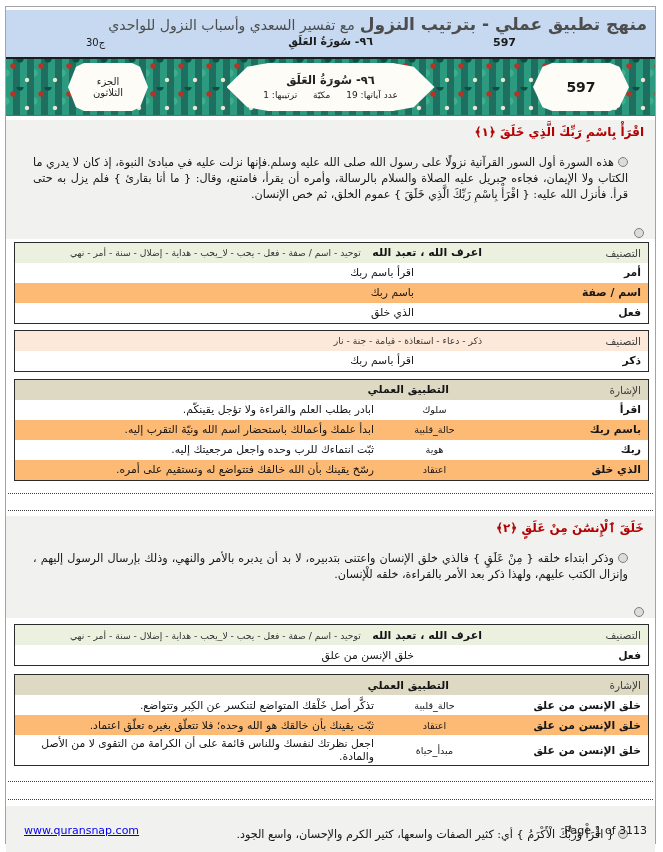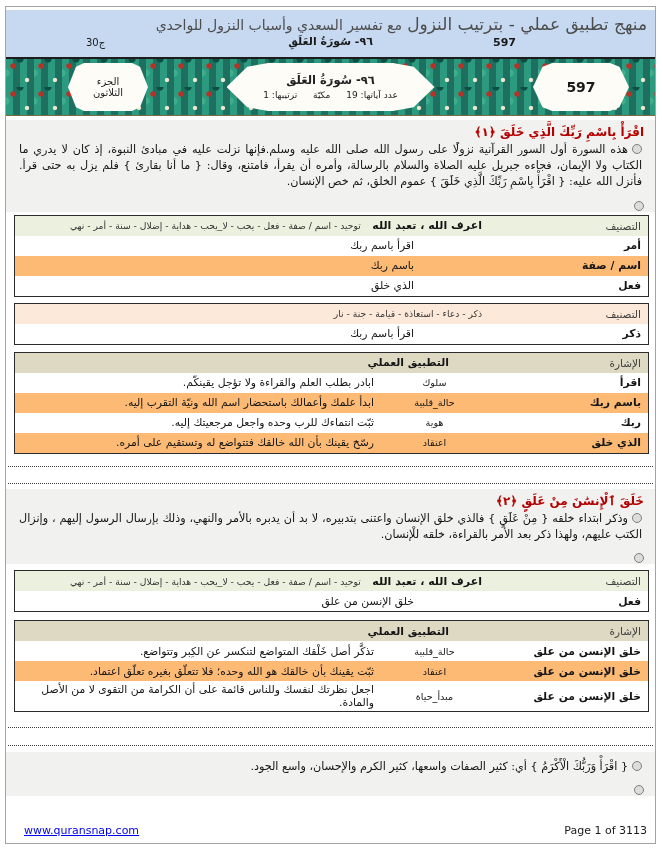--- a/index.html
+++ b/index.html
@@ -3,21 +3,21 @@
 <meta charset="utf-8">
 <style>
   html,body{margin:0;padding:0;}
   body{width:663px;height:852px;position:relative;overflow:hidden;background:#fff;
        font-family:"DejaVu Sans","Liberation Sans",sans-serif;color:#111;}
   .frame{position:absolute;top:6px;left:5px;width:651px;height:838px;
          border:1px solid #a3a3a3;box-sizing:border-box;}
   
   .blue-band{margin-top:3px;height:47px;background:#c6d9f1;position:relative;direction:rtl;}
   .blue-title-row{padding:4px 8px 0;white-space:nowrap;}
-  .main-title{font-size:17px;font-weight:normal;color:#4d4d4d;}
+  .main-title{font-size:17px;font-weight:bold;color:#4d4d4d;}
   .sub-title{font-size:14px;color:#4d4d4d;}
   .blue-meta-row{position:relative;height:18px;margin-top:2px;}
   .meta-pageno{position:absolute;left:487px;top:0;font-size:11px;font-weight:bold;color:#1a1a1a;direction:ltr;}
   .meta-surah{position:absolute;left:0;right:0;top:-1px;text-align:center;font-size:11px;font-weight:bold;color:#1a1a1a;}
   .meta-juz{position:absolute;left:80px;top:1px;font-size:10px;color:#1a1a1a;}
   .black-rule{height:2px;background:#1c1c1c;}
   
   .ornament{height:56px;position:relative;border-bottom:1px solid #7a6c3e;
     background-color:#27836f;
     background-image:
@@ -34,21 +34,21 @@
   .c-right .big-num{font-size:14px;font-weight:bold;color:#1a1a1a;direction:ltr;}
   .c-center{width:208px;left:50%;transform:translateX(-50%);}
   .c-surah{font-size:11.5px;font-weight:bold;color:#222;direction:rtl;}
   .c-info{font-size:9px;color:#222;direction:rtl;white-space:nowrap;margin-top:3px;}
   .c-info .gap{display:inline-block;width:13px;}
   .c-left{width:80px;left:62px;}
   .c-left div{font-size:10px;color:#222;}
   
   .section{background:#f1f1ef;margin:4px 0 0;padding:5px 11px 3px;direction:rtl;}
   .verse-head{color:#b30000;font-size:12px;font-weight:bold;margin:0 0 3px;}
-  .tafsir{font-size:11.2px;line-height:1.45;margin:2px;text-align:justify;color:#151515;}
+  .tafsir{font-size:11.2px;line-height:1.45;margin:16px;text-align:justify;color:#151515;}
   .bullet{display:inline-block;width:8px;height:8px;border-radius:50%;background:#dcdcdc;
           border:1.4px solid #7f7f7f;vertical-align:-1px;margin-left:4px;box-sizing:content-box;}
   .bullet-row{height:14px;padding-top:2px;}
   
   table{border-collapse:collapse;width:635px;margin:0 8px;direction:rtl;font-size:10.8px;color:#151515;}
   table{border:1px solid #2b2b2b;}
   td{padding:2px 7px;height:16px;vertical-align:middle;}
   .t-class{margin-top:3px;}
   .hdr-olive td{background:#ebf1de;}
   .hdr-peach td{background:#fde9d9;}

